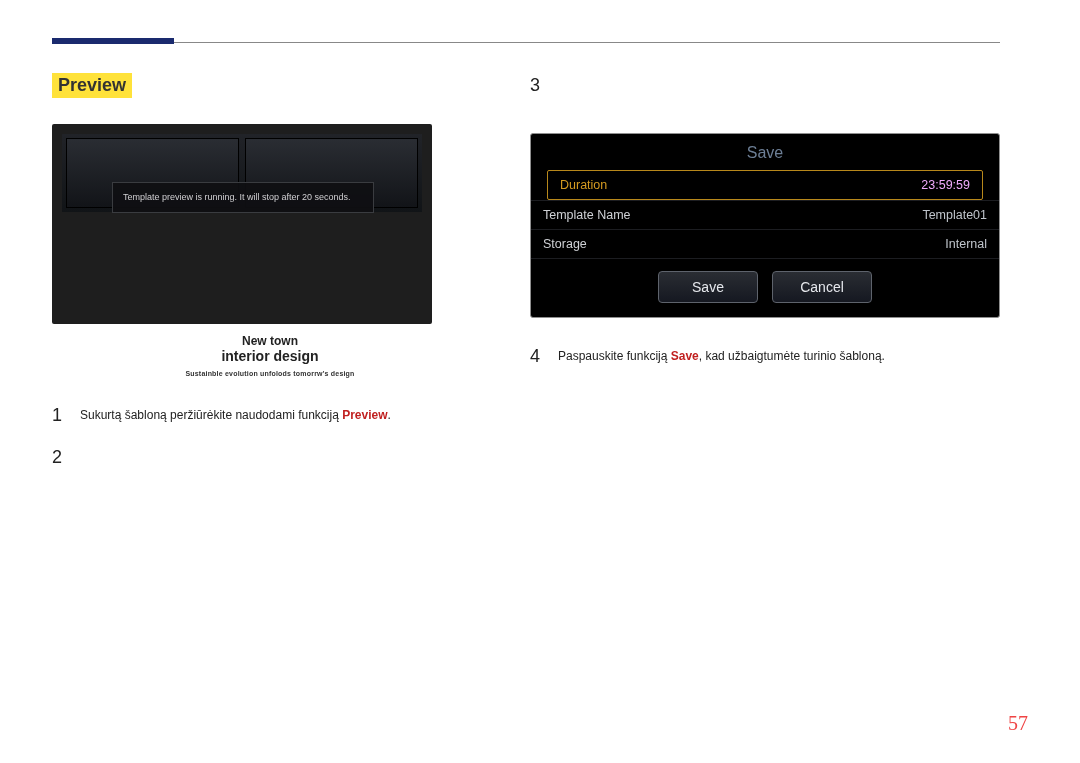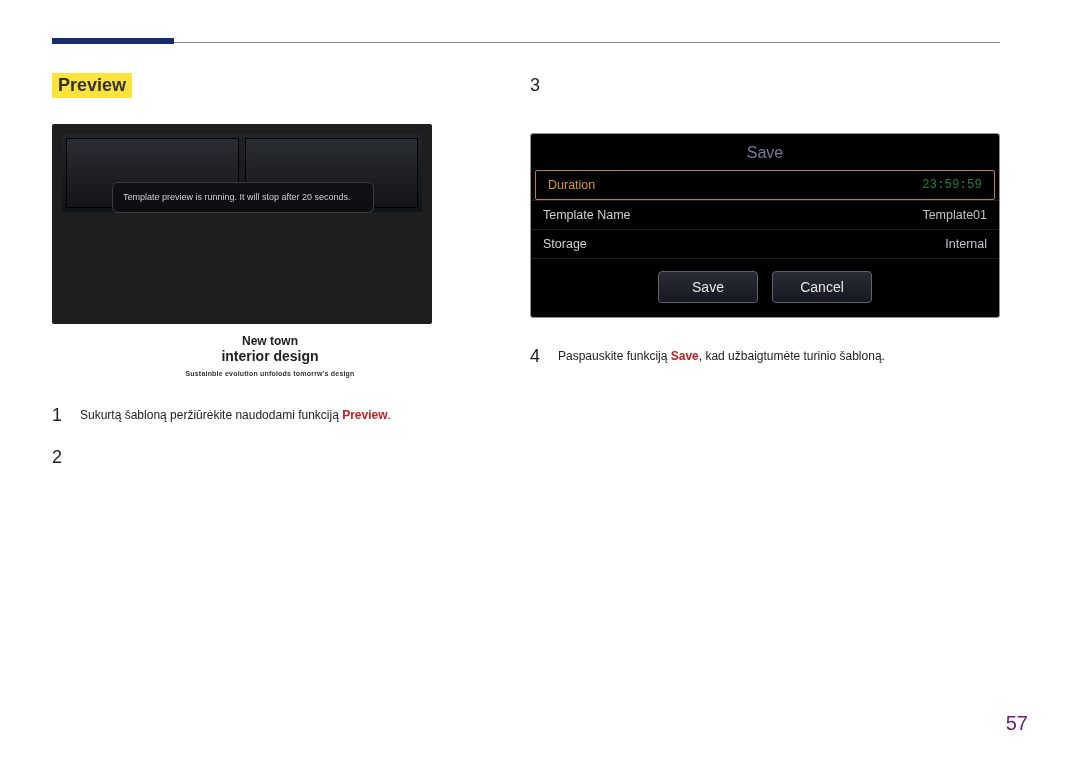--- a/index.html
+++ b/index.html
@@ -66,21 +66,21 @@
   }
   .shot-preview .toast {
     position: absolute;
     top: 58px; left: 60px;
     width: 262px;
     background: rgba(15,15,18,.92);
     border: 1px solid #3a3c40;
     color: #cfcfd1;
     font-size: 9px;
     padding: 9px 10px;
-    border-radius: 6px;
+    border-radius: 0;
     line-height: 1.25;
   }
   .shot-caption {
     text-align: center;
     margin-top: 10px;
   }
   .shot-caption .t1 { font-weight: bold; font-size: 12px; }
   .shot-caption .t2 { font-weight: bold; font-size: 14px; }
   .shot-caption .sub { font-size: 7px; letter-spacing: .2px; margin-top: 6px; color: #333; font-weight: bold; }
 
@@ -115,25 +115,25 @@
   }
   .save-dlg .row {
     display: flex;
     justify-content: space-between;
     padding: 7px 12px;
     border-top: 1px solid #1c1d21;
     font-size: 12.5px;
   }
   .save-dlg .row.hl {
     border: 1px solid #b8881b;
-    margin: 0 4px;
+    margin: 0 16px;
     border-radius: 2px;
     color: #d59b21;
   }
-  .save-dlg .row.hl .val { color: #15803d; font-family: Liberation Mono, monospace; }
+  .save-dlg .row.hl .val { color: #f0abfc; }
   .save-dlg .val { color: #bfc4cb; }
   .save-dlg .btns {
     display: flex;
     justify-content: center;
     gap: 14px;
     padding: 12px 0 14px;
     border-top: 1px solid #1c1d21;
   }
   .save-dlg .btn {
     width: 100px;
@@ -144,21 +144,22 @@
     background: linear-gradient(#2a2d33,#151821);
     color: #e5e7ec;
     font-size: 14px;
   }
 
   .page-num {
     position: absolute;
     right: 52px;
     bottom: 28px;
     font-size: 20px;
-    color: #701a75;
+    color: #ef4444;
+    font-family: Liberation Serif, serif;
   }
 </style>
 </head>
 <body>
 
 <div class="page">
   <div class="top-rule">
     <div class="top-rule-accent"></div>
   </div>
 

